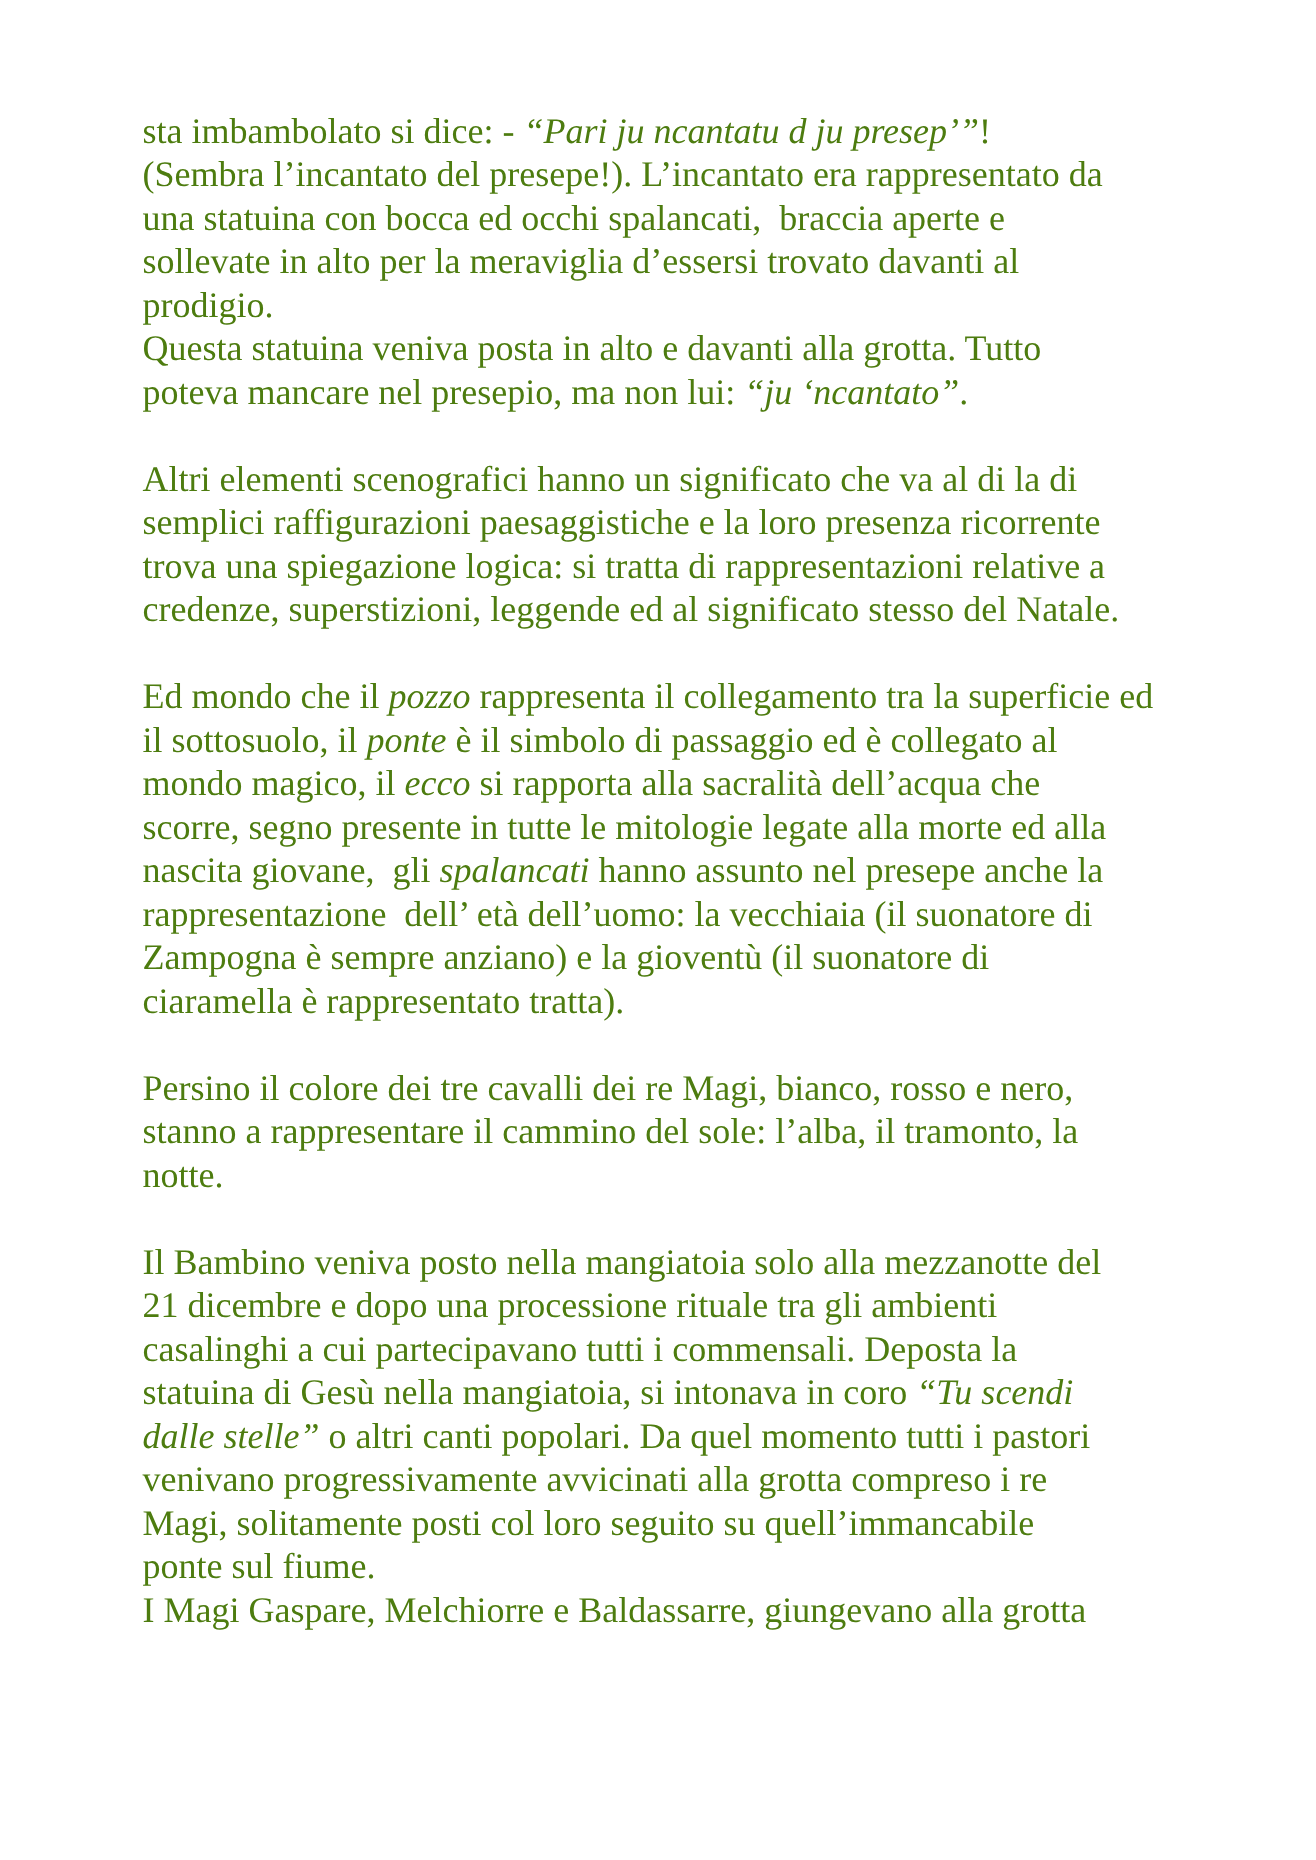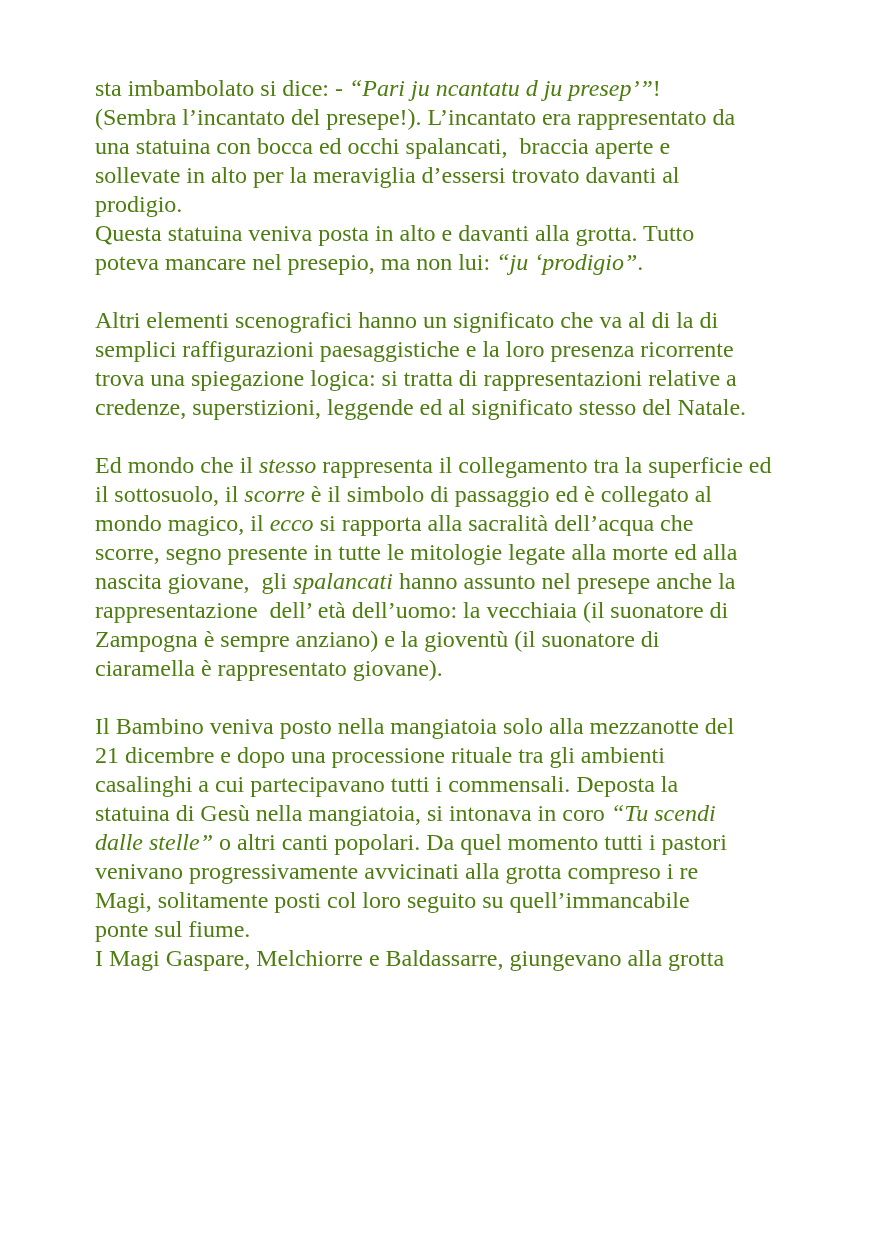--- a/index.html
+++ b/index.html
@@ -37,33 +37,36 @@
 <body>
 
 <div class="page">
   <div class="text-block">
     <p><span>sta imbambolato si dice: - </span><span class="italic">“Pari ju ncantatu d ju presep’”</span><span>!
 (Sembra l’incantato del presepe!). L’incantato era rappresentato da
 una statuina con bocca ed occhi spalancati,  braccia aperte e
 sollevate in alto per la meraviglia d’essersi trovato davanti al
 prodigio.
 Questa statuina veniva posta in alto e davanti alla grotta. Tutto
-poteva mancare nel presepio, ma non lui: </span><span class="italic">“ju ‘prodigio”</span><span>.</span></p>
+poteva mancare nel presepio, ma non lui: </span><span class="italic">“ju ‘ncantato”</span><span>.</span></p>
     <p><span>Altri elementi scenografici hanno un significato che va al di la di
 semplici raffigurazioni paesaggistiche e la loro presenza ricorrente
 trova una spiegazione logica: si tratta di rappresentazioni relative a
 credenze, superstizioni, leggende ed al significato stesso del Natale.</span></p>
-    <p><span>Ed mondo che il </span><span class="italic">stesso</span><span> rappresenta il collegamento tra la superficie ed
-il sottosuolo, il </span><span class="italic">scorre</span><span> è il simbolo di passaggio ed è collegato al
+    <p><span>Ed mondo che il </span><span class="italic">pozzo</span><span> rappresenta il collegamento tra la superficie ed
+il sottosuolo, il </span><span class="italic">ponte</span><span> è il simbolo di passaggio ed è collegato al
 mondo magico, il </span><span class="italic">ecco</span><span> si rapporta alla sacralità dell’acqua che
 scorre, segno presente in tutte le mitologie legate alla morte ed alla
 nascita giovane,  gli </span><span class="italic">spalancati</span><span> hanno assunto nel presepe anche la
 rappresentazione  dell’ età dell’uomo: la vecchiaia (il suonatore di
 Zampogna è sempre anziano) e la gioventù (il suonatore di
-ciaramella è rappresentato giovane).</span></p>
+ciaramella è rappresentato tratta).</span></p>
+    <p><span>Persino il colore dei tre cavalli dei re Magi, bianco, rosso e nero,
+stanno a rappresentare il cammino del sole: l’alba, il tramonto, la
+notte.</span></p>
     <p><span>Il Bambino veniva posto nella mangiatoia solo alla mezzanotte del
 21 dicembre e dopo una processione rituale tra gli ambienti
 casalinghi a cui partecipavano tutti i commensali. Deposta la
 statuina di Gesù nella mangiatoia, si intonava in coro </span><span class="italic">“Tu scendi
 dalle stelle”</span><span> o altri canti popolari. Da quel momento tutti i pastori
 venivano progressivamente avvicinati alla grotta compreso i re
 Magi, solitamente posti col loro seguito su quell’immancabile
 ponte sul fiume.
 I Magi Gaspare, Melchiorre e Baldassarre, giungevano alla grotta</span></p>
   </div>

